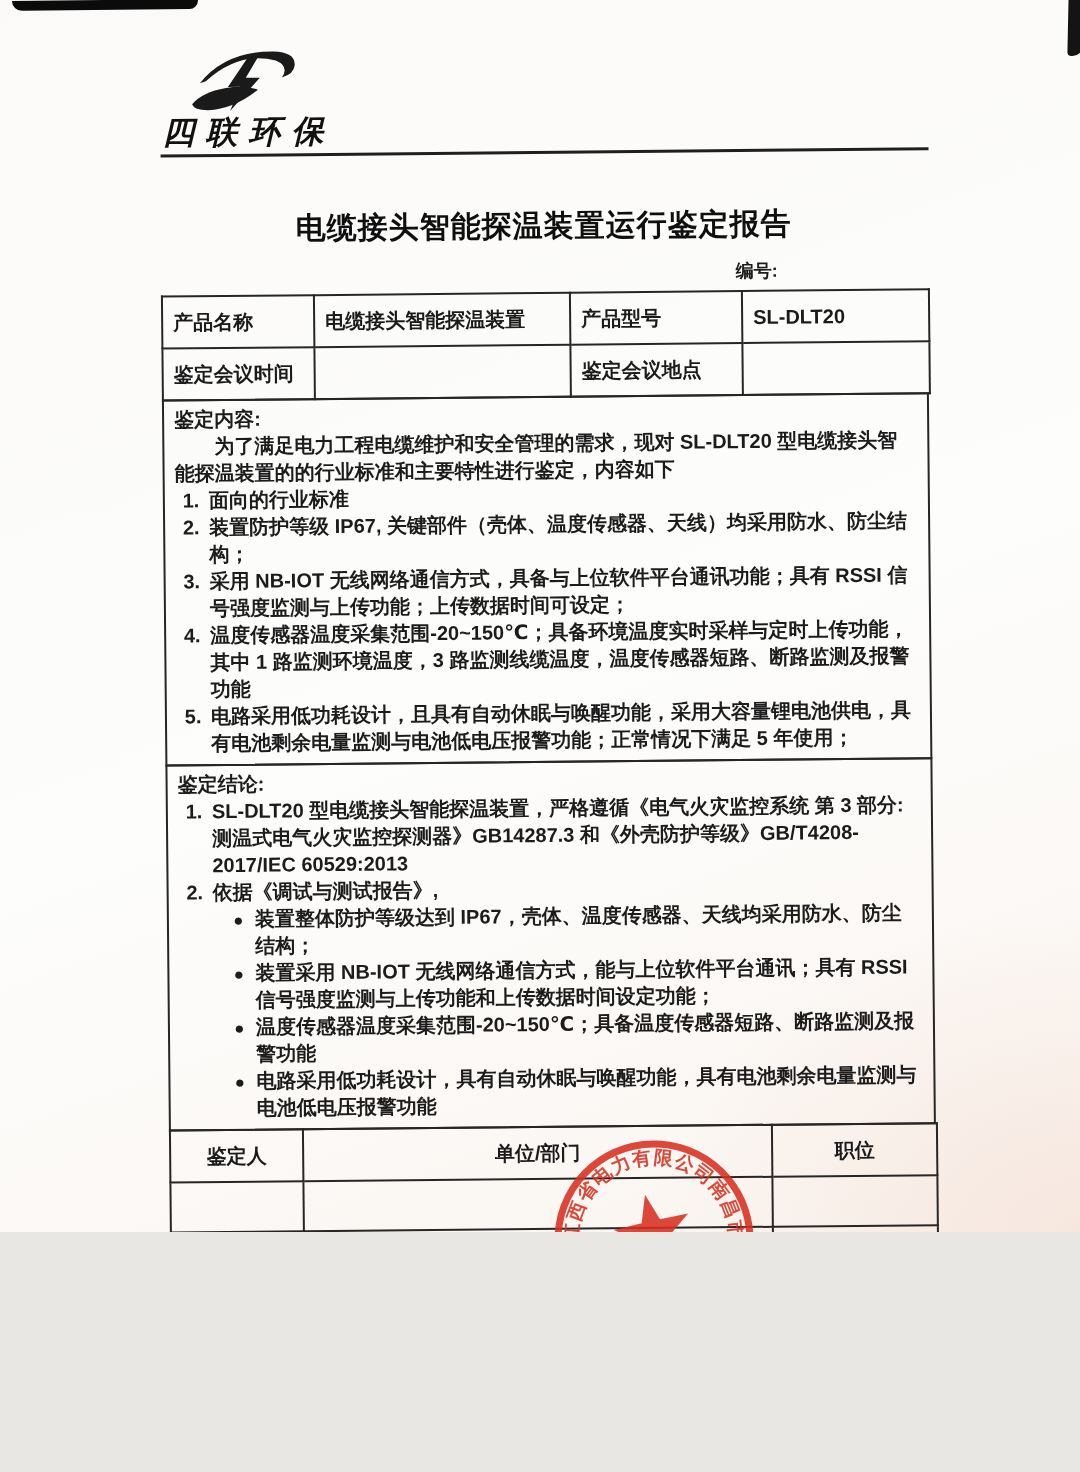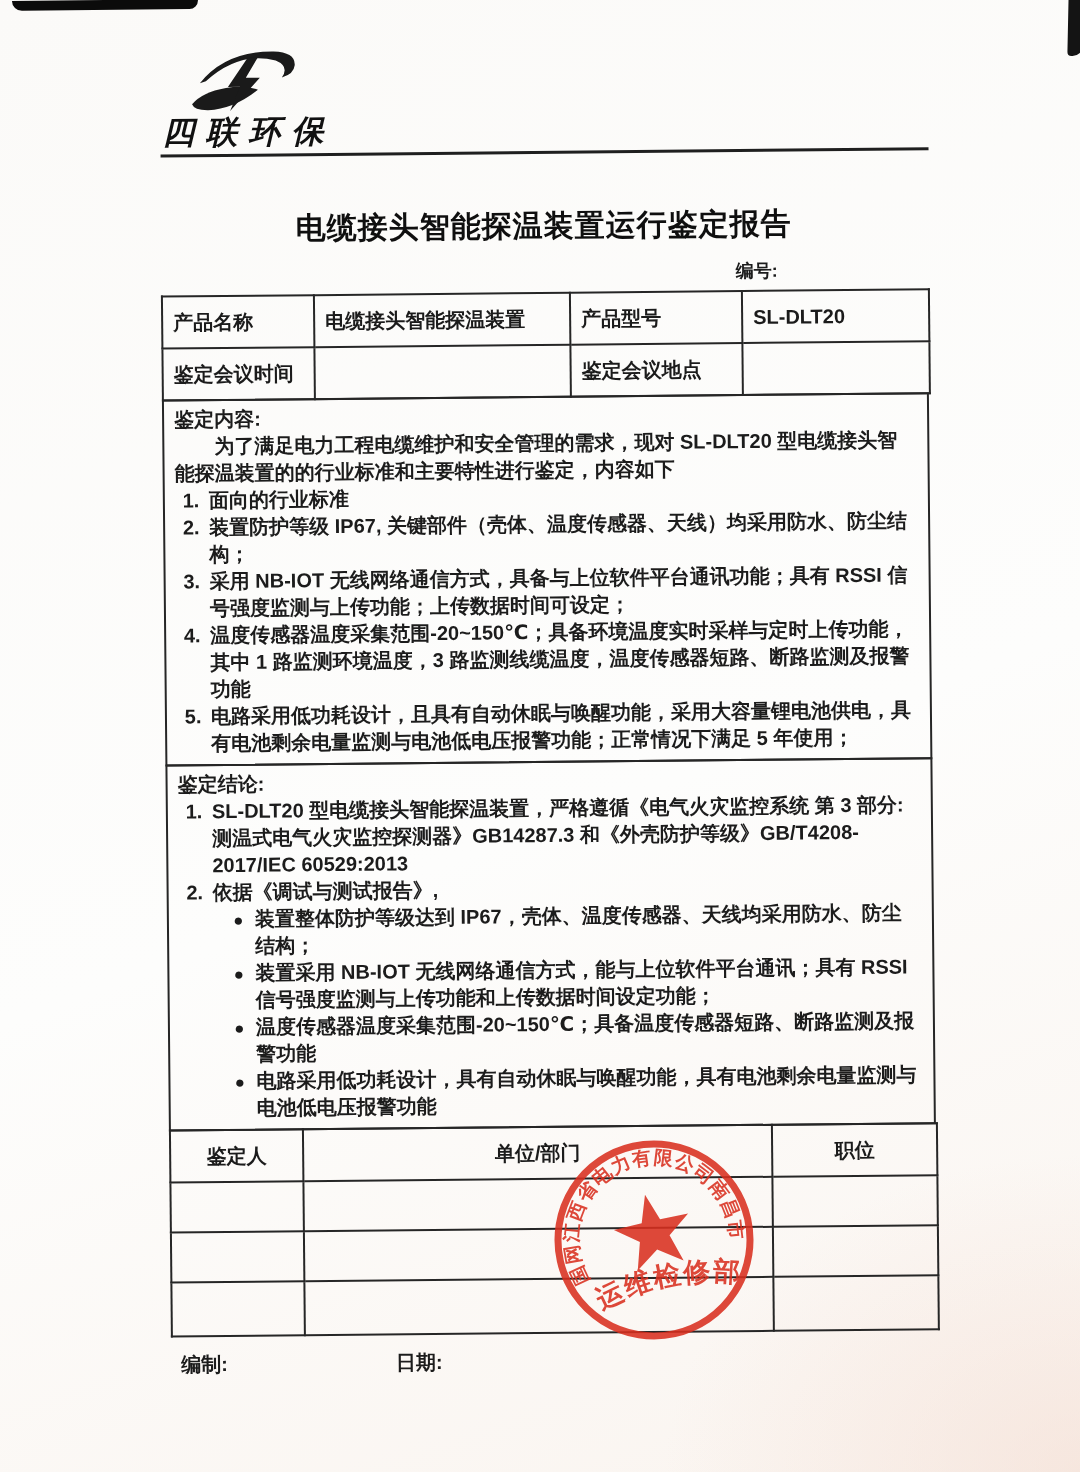--- a/index.html
+++ b/index.html
@@ -1,17 +1,17 @@
 <!DOCTYPE html>
 <html><head>
 <meta charset="utf-8">
 <style>
   html,body{margin:0;padding:0;background:#e9e7e4;}
   .page{
-    position:relative;width:1080px;height:1472px;overflow:hidden;
+    position:relative;width:1080px;height:1232px;overflow:hidden;
     background:linear-gradient(160deg,#fbfaf8 0%,#fdfdfc 55%,#faf4ef 100%);
     font-family:"Liberation Sans","DejaVu Sans",sans-serif;color:#1c1c1c;
   }
   .tint-br{position:absolute;right:0;bottom:0;width:420px;height:320px;
     background:radial-gradient(ellipse at 100% 100%, rgba(243,219,208,.55), rgba(243,219,208,0) 70%);pointer-events:none;}
   .scan-blot-tl{position:absolute;left:12px;top:0;width:186px;height:10px;background:#0b0b0b;
     border-radius:0 0 12px 14px;transform:rotate(-.6deg);}
   .scan-edge-tr{position:absolute;right:-3px;top:-6px;width:15px;height:62px;background:#141414;
     border-radius:0 0 10px 4px;transform:rotate(1.2deg);}
   .content{position:absolute;inset:0;transform:rotate(-0.55deg);transform-origin:540px 720px;}

